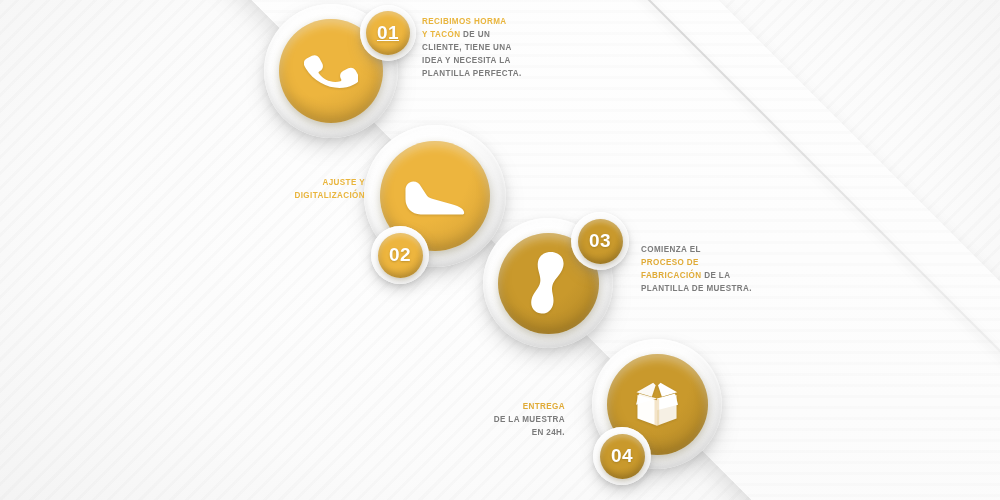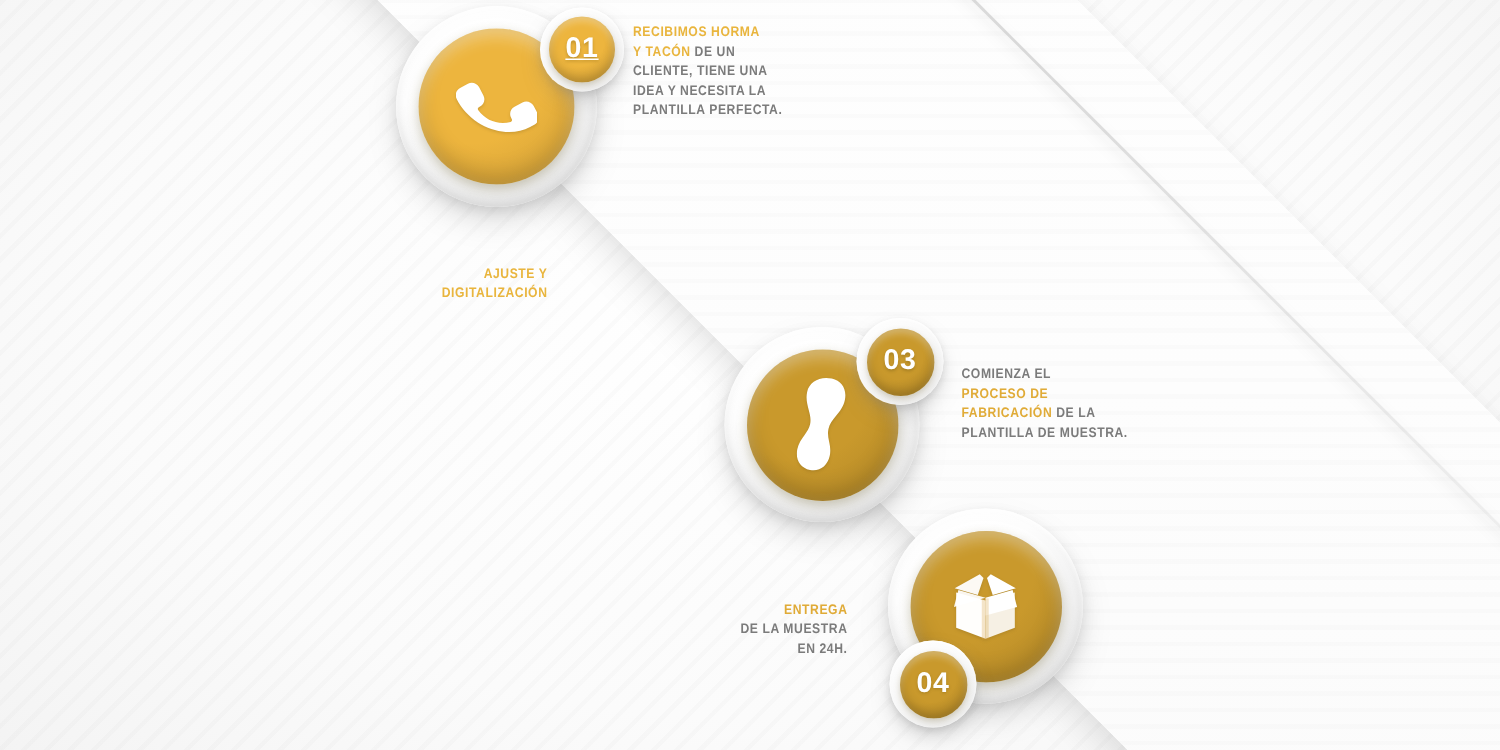--- a/index.html
+++ b/index.html
@@ -129,20 +129,34 @@
   </div>
 
   <div class="caption left" id="cap-1" style="left:422px;top:15px;width:124px;">
       <div><span class="hl">RECIBIMOS HORMA</span></div>
       <div><span class="hl">Y TACÓN</span><span> DE UN</span></div>
       <div><span>CLIENTE, TIENE UNA</span></div>
       <div><span>IDEA Y NECESITA LA</span></div>
       <div><span>PLANTILLA PERFECTA.</span></div>
     </div>
 
+  <div class="step" id="step-2" style="left:364px;top:125px;">
+    <div class="ring" style="width:142px;height:142px;">
+      <div class="disc" id="disc-2" style="width: 110px; height: 110px; background: radial-gradient(circle at 34% 26%, rgb(237, 181, 62) 0%, rgb(237, 181, 62) 48%, rgba(0, 0, 0, 0.13) 100%), rgb(237, 181, 62);">
+        <span>
+          <svg width="62" height="40" viewBox="0 0 84 50">
+            <path fill="#ffffff" d="M2 17c0-6.6 4.6-11.6 10.5-11.6 4.8 0 8 2.6 10.5 6.6l6.8 10.6c2.1 3.3 4.6 5.1 8.4 6.2l25.5 7.2c6.5 1.9 11.4 3.6 14.4 6 2.3 1.9 3.4 4 3.4 6.1 0 1.1-0.8 1.9-1.9 1.9H22.5C10.6 50 2 41.1 2 29.2z"></path>
+          </svg>
+        </span>
+      </div>
+    </div>
+    <div class="badge" style="width:58px;height:58px;left:7px;bottom:-17px;">
+      <div class="badge-inner" id="badge-2" style="width: 45px; height: 45px; font-size: 19px; background: radial-gradient(circle at 36% 26%, rgb(237, 181, 62) 0%, rgb(237, 181, 62) 52%, rgba(0, 0, 0, 0.15) 100%), rgb(237, 181, 62);">02</div>
+    </div>
+  </div>
 
   <div class="caption right" id="cap-2" style="left:245px;top:176px;width:120px;">
       <div><span class="hl">AJUSTE Y</span></div>
       <div><span class="hl">DIGITALIZACIÓN</span></div>
     </div>
 
   <div class="step" id="step-3" style="left:483px;top:218px;text-align:right;">
     <div class="ring" style="width:130px;height:130px;">
       <div class="disc" id="disc-3" style="width: 101px; height: 101px; background: radial-gradient(circle at 34% 26%, rgb(201, 153, 44) 0%, rgb(201, 153, 44) 48%, rgba(0, 0, 0, 0.13) 100%), rgb(201, 153, 44);">
         <span>

